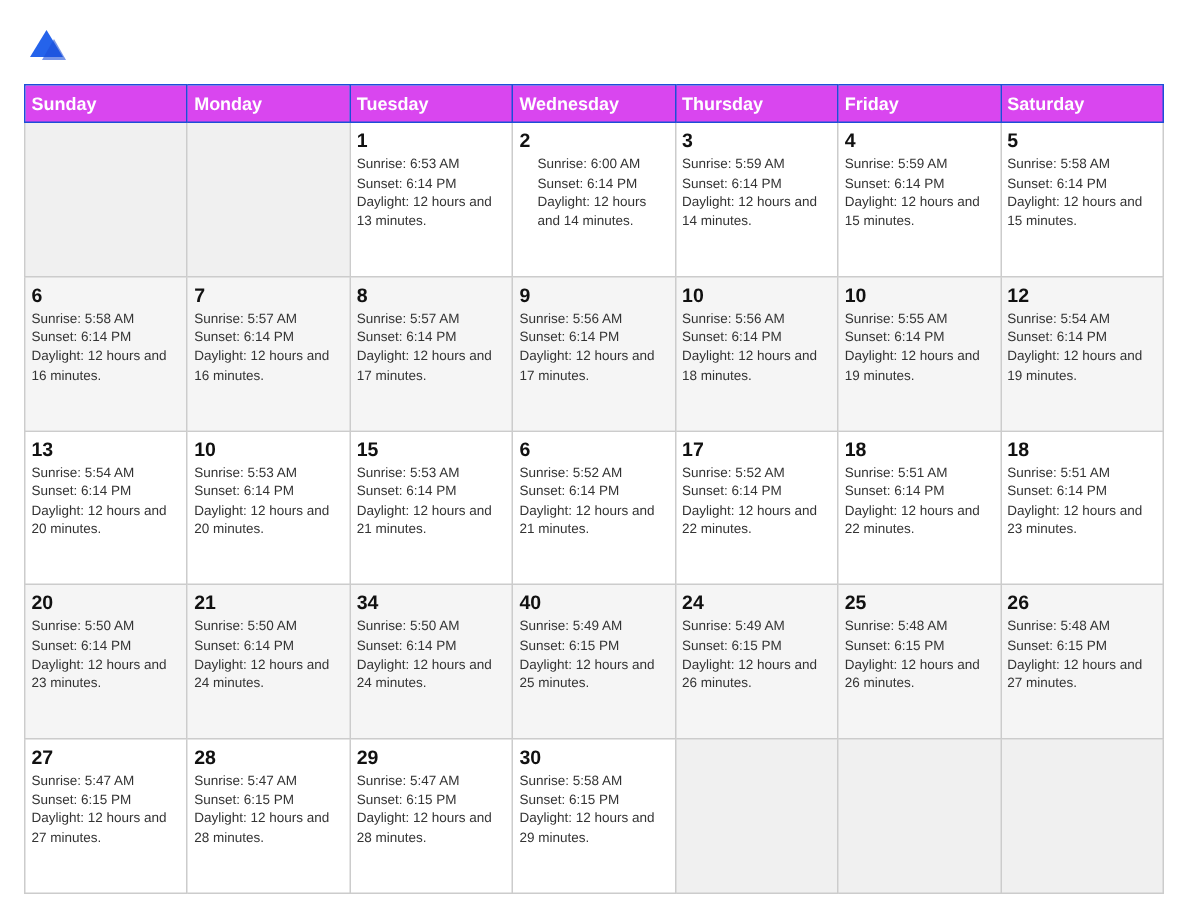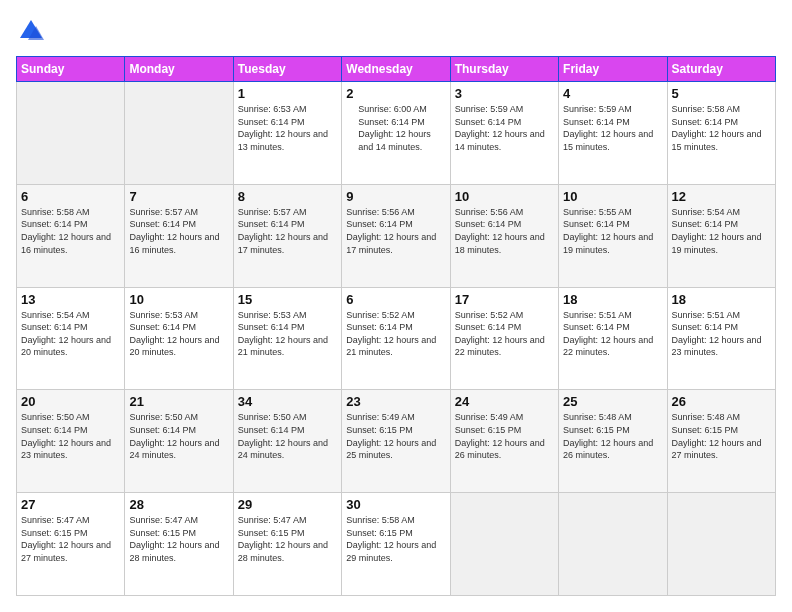--- a/index.html
+++ b/index.html
@@ -278,21 +278,21 @@
 Sunset: 6:14 PM
 Daylight: 12 hours and 24 minutes.</div>
           </td>
           <td>
             <span class="day-num">34</span>
             <div class="day-info" style="white-space: pre-line;">Sunrise: 5:50 AM
 Sunset: 6:14 PM
 Daylight: 12 hours and 24 minutes.</div>
           </td>
           <td>
-            <span class="day-num">23</span>
+            <span class="day-num">40</span>
             <div class="day-info" style="white-space: pre-line;">Sunrise: 5:49 AM
 Sunset: 6:15 PM
 Daylight: 12 hours and 25 minutes.</div>
           </td>
           <td>
             <span class="day-num">24</span>
             <div class="day-info" style="white-space: pre-line;">Sunrise: 5:49 AM
 Sunset: 6:15 PM
 Daylight: 12 hours and 26 minutes.</div>
           </td>

